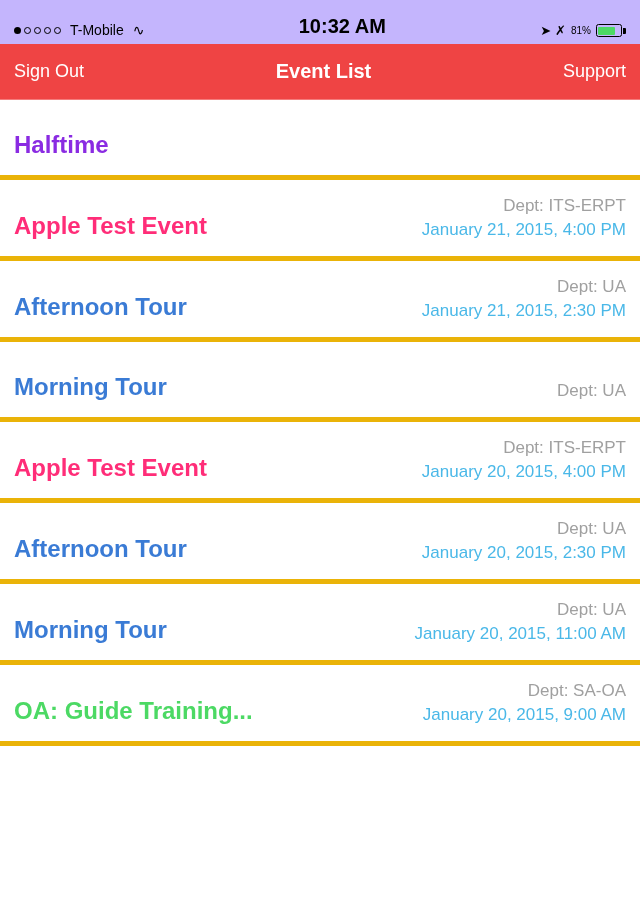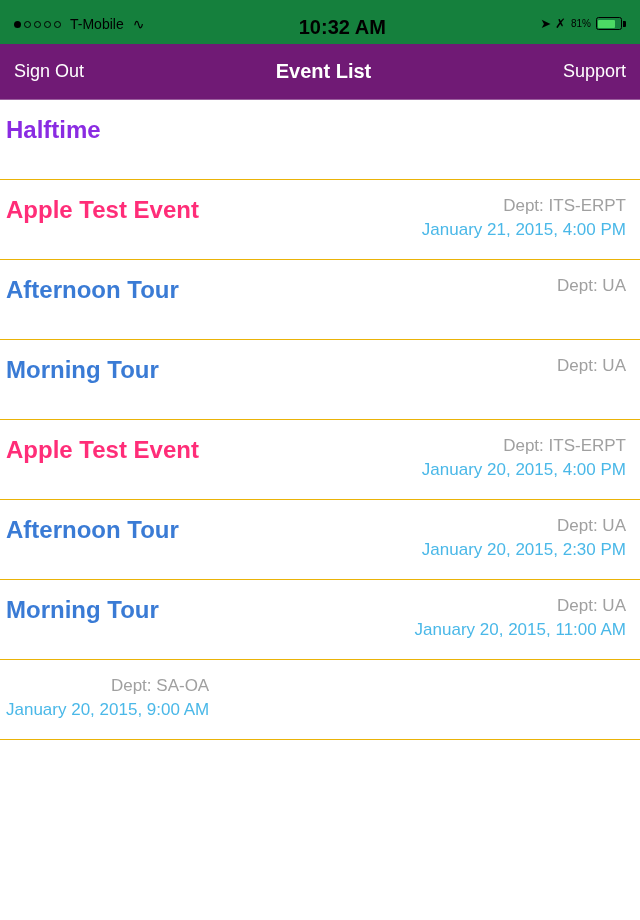--- a/index.html
+++ b/index.html
@@ -12,25 +12,25 @@
       width: 640px;
       height: 920px;
       font-family: -apple-system, 'Helvetica Neue', Helvetica, Arial, sans-serif;
       background: #fff;
       overflow: hidden;
     }
 
     
     .status-bar {
       height: 44px;
-      background: #15803d;
-      display: flex;
-      align-items: flex-start;
+      background: #c4b5fd;
+      display: flex;
+      align-items: flex-end;
       justify-content: space-between;
-      padding: 16px 14px;
+      padding: 6px 14px;
     }
 
     .status-left {
       display: flex;
       align-items: center;
       gap: 5px;
     }
 
     .signal-dots {
       display: flex;
@@ -124,21 +124,21 @@
       width: 3px;
       height: 6px;
       background: #000;
       border-radius: 0 1px 1px 0;
       margin-left: 1px;
     }
 
     
     .nav-bar {
       height: 56px;
-      background: #701a75;
+      background: #ef4444;
       display: flex;
       align-items: center;
       justify-content: space-between;
       padding: 0 14px;
       border-bottom: 1px solid rgba(255,255,255,0.3);
     }
 
     .nav-button {
       color: #fff;
       font-size: 18px;
@@ -157,24 +157,24 @@
 
     
     .event-list {
       background: #fff;
       overflow-y: auto;
       height: calc(920px - 44px - 56px);
     }
 
     .event-item {
       display: flex;
-      align-items: flex-start;
+      align-items: flex-end;
       justify-content: space-between;
-      padding: 16px 14px 16px 6px;
-      border-bottom: 1px solid #eab308;
+      padding: 16px 14px 16px 14px;
+      border-bottom: 5px solid #eab308;
       min-height: 80px;
     }
 
     .event-left {
       display: flex;
       align-items: center;
       flex: 1;
     }
 
     .event-name {
@@ -257,20 +257,21 @@
         <span class="event-dept">Dept: ITS-ERPT</span>
         <span class="event-date">January 21, 2015, 4:00 PM</span>
       </div>
     </div>
     <div class="event-item">
       <div class="event-left">
         <span class="event-name color-blue">Afternoon Tour</span>
       </div>
       <div class="event-right">
         <span class="event-dept">Dept: UA</span>
+        <span class="event-date">January 21, 2015, 2:30 PM</span>
       </div>
     </div>
     <div class="event-item">
       <div class="event-left">
         <span class="event-name color-blue">Morning Tour</span>
       </div>
       <div class="event-right">
         <span class="event-dept">Dept: UA</span>
       </div>
     </div>
@@ -295,18 +296,21 @@
     <div class="event-item">
       <div class="event-left">
         <span class="event-name color-blue">Morning Tour</span>
       </div>
       <div class="event-right">
         <span class="event-dept">Dept: UA</span>
         <span class="event-date">January 20, 2015, 11:00 AM</span>
       </div>
     </div>
     <div class="event-item">
+      <div class="event-left">
+        <span class="event-name color-green">OA: Guide Training...</span>
+      </div>
       <div class="event-right">
         <span class="event-dept">Dept: SA-OA</span>
         <span class="event-date">January 20, 2015, 9:00 AM</span>
       </div>
     </div>
   </div>
 
 </body></html>

